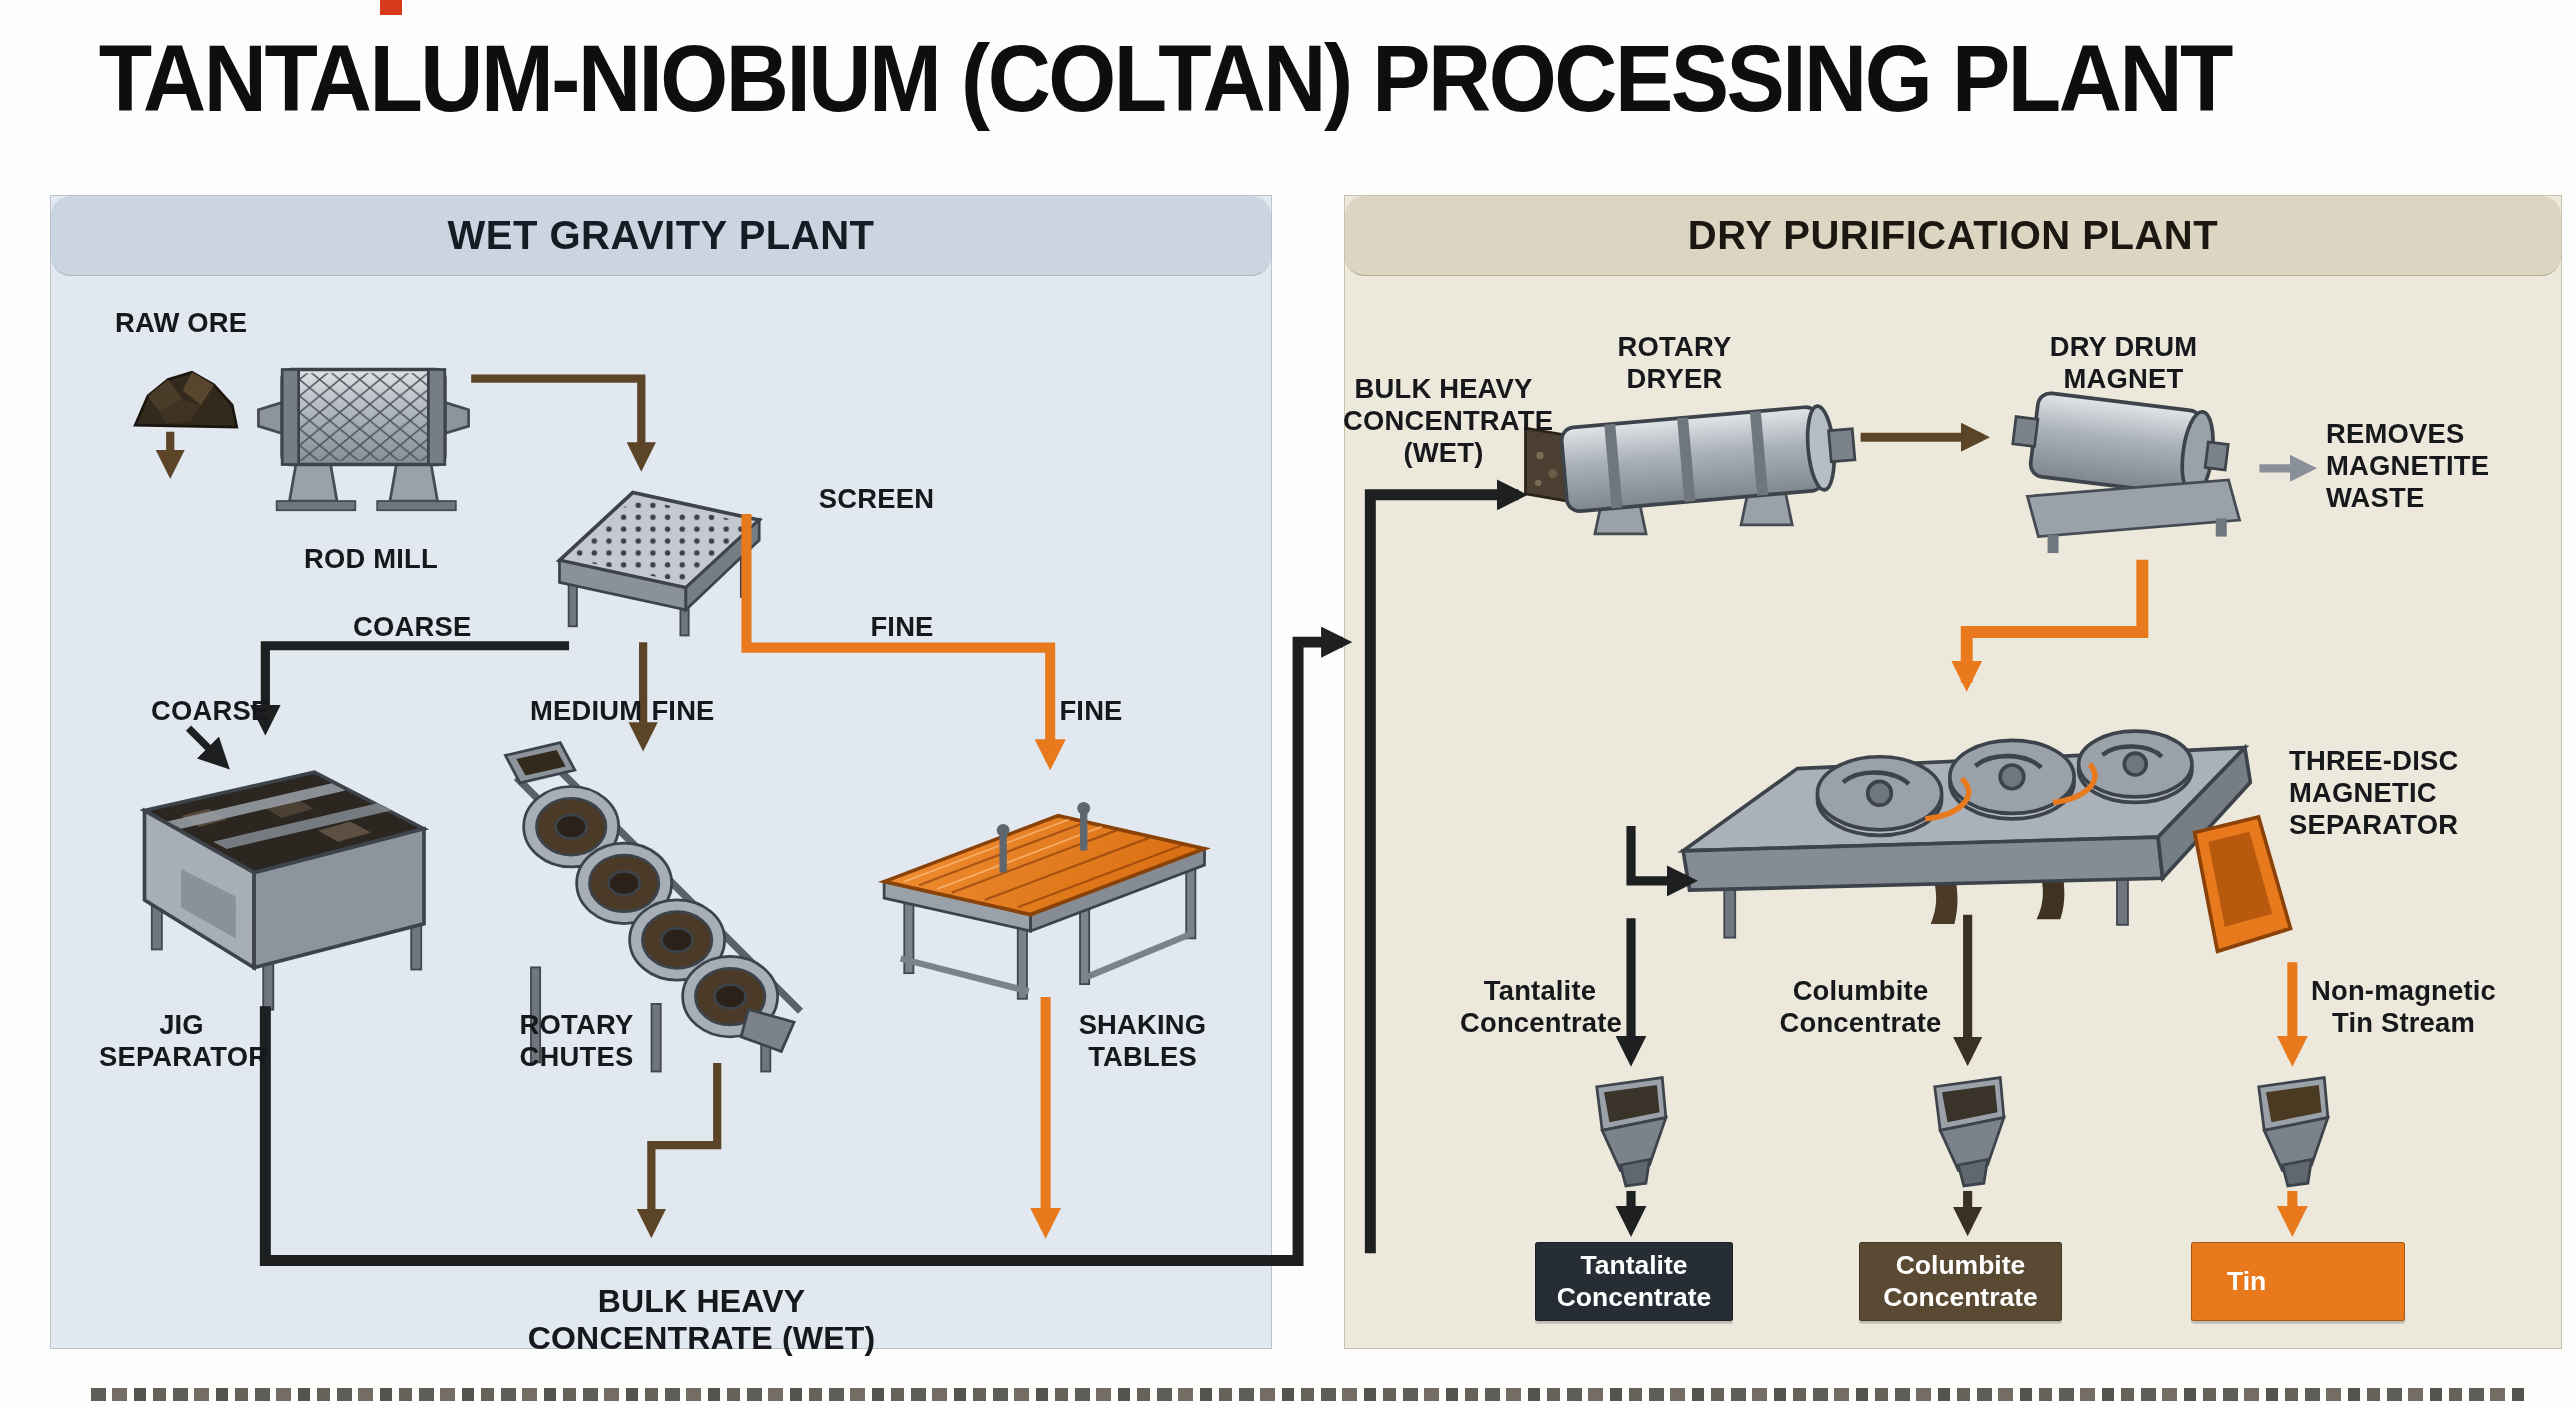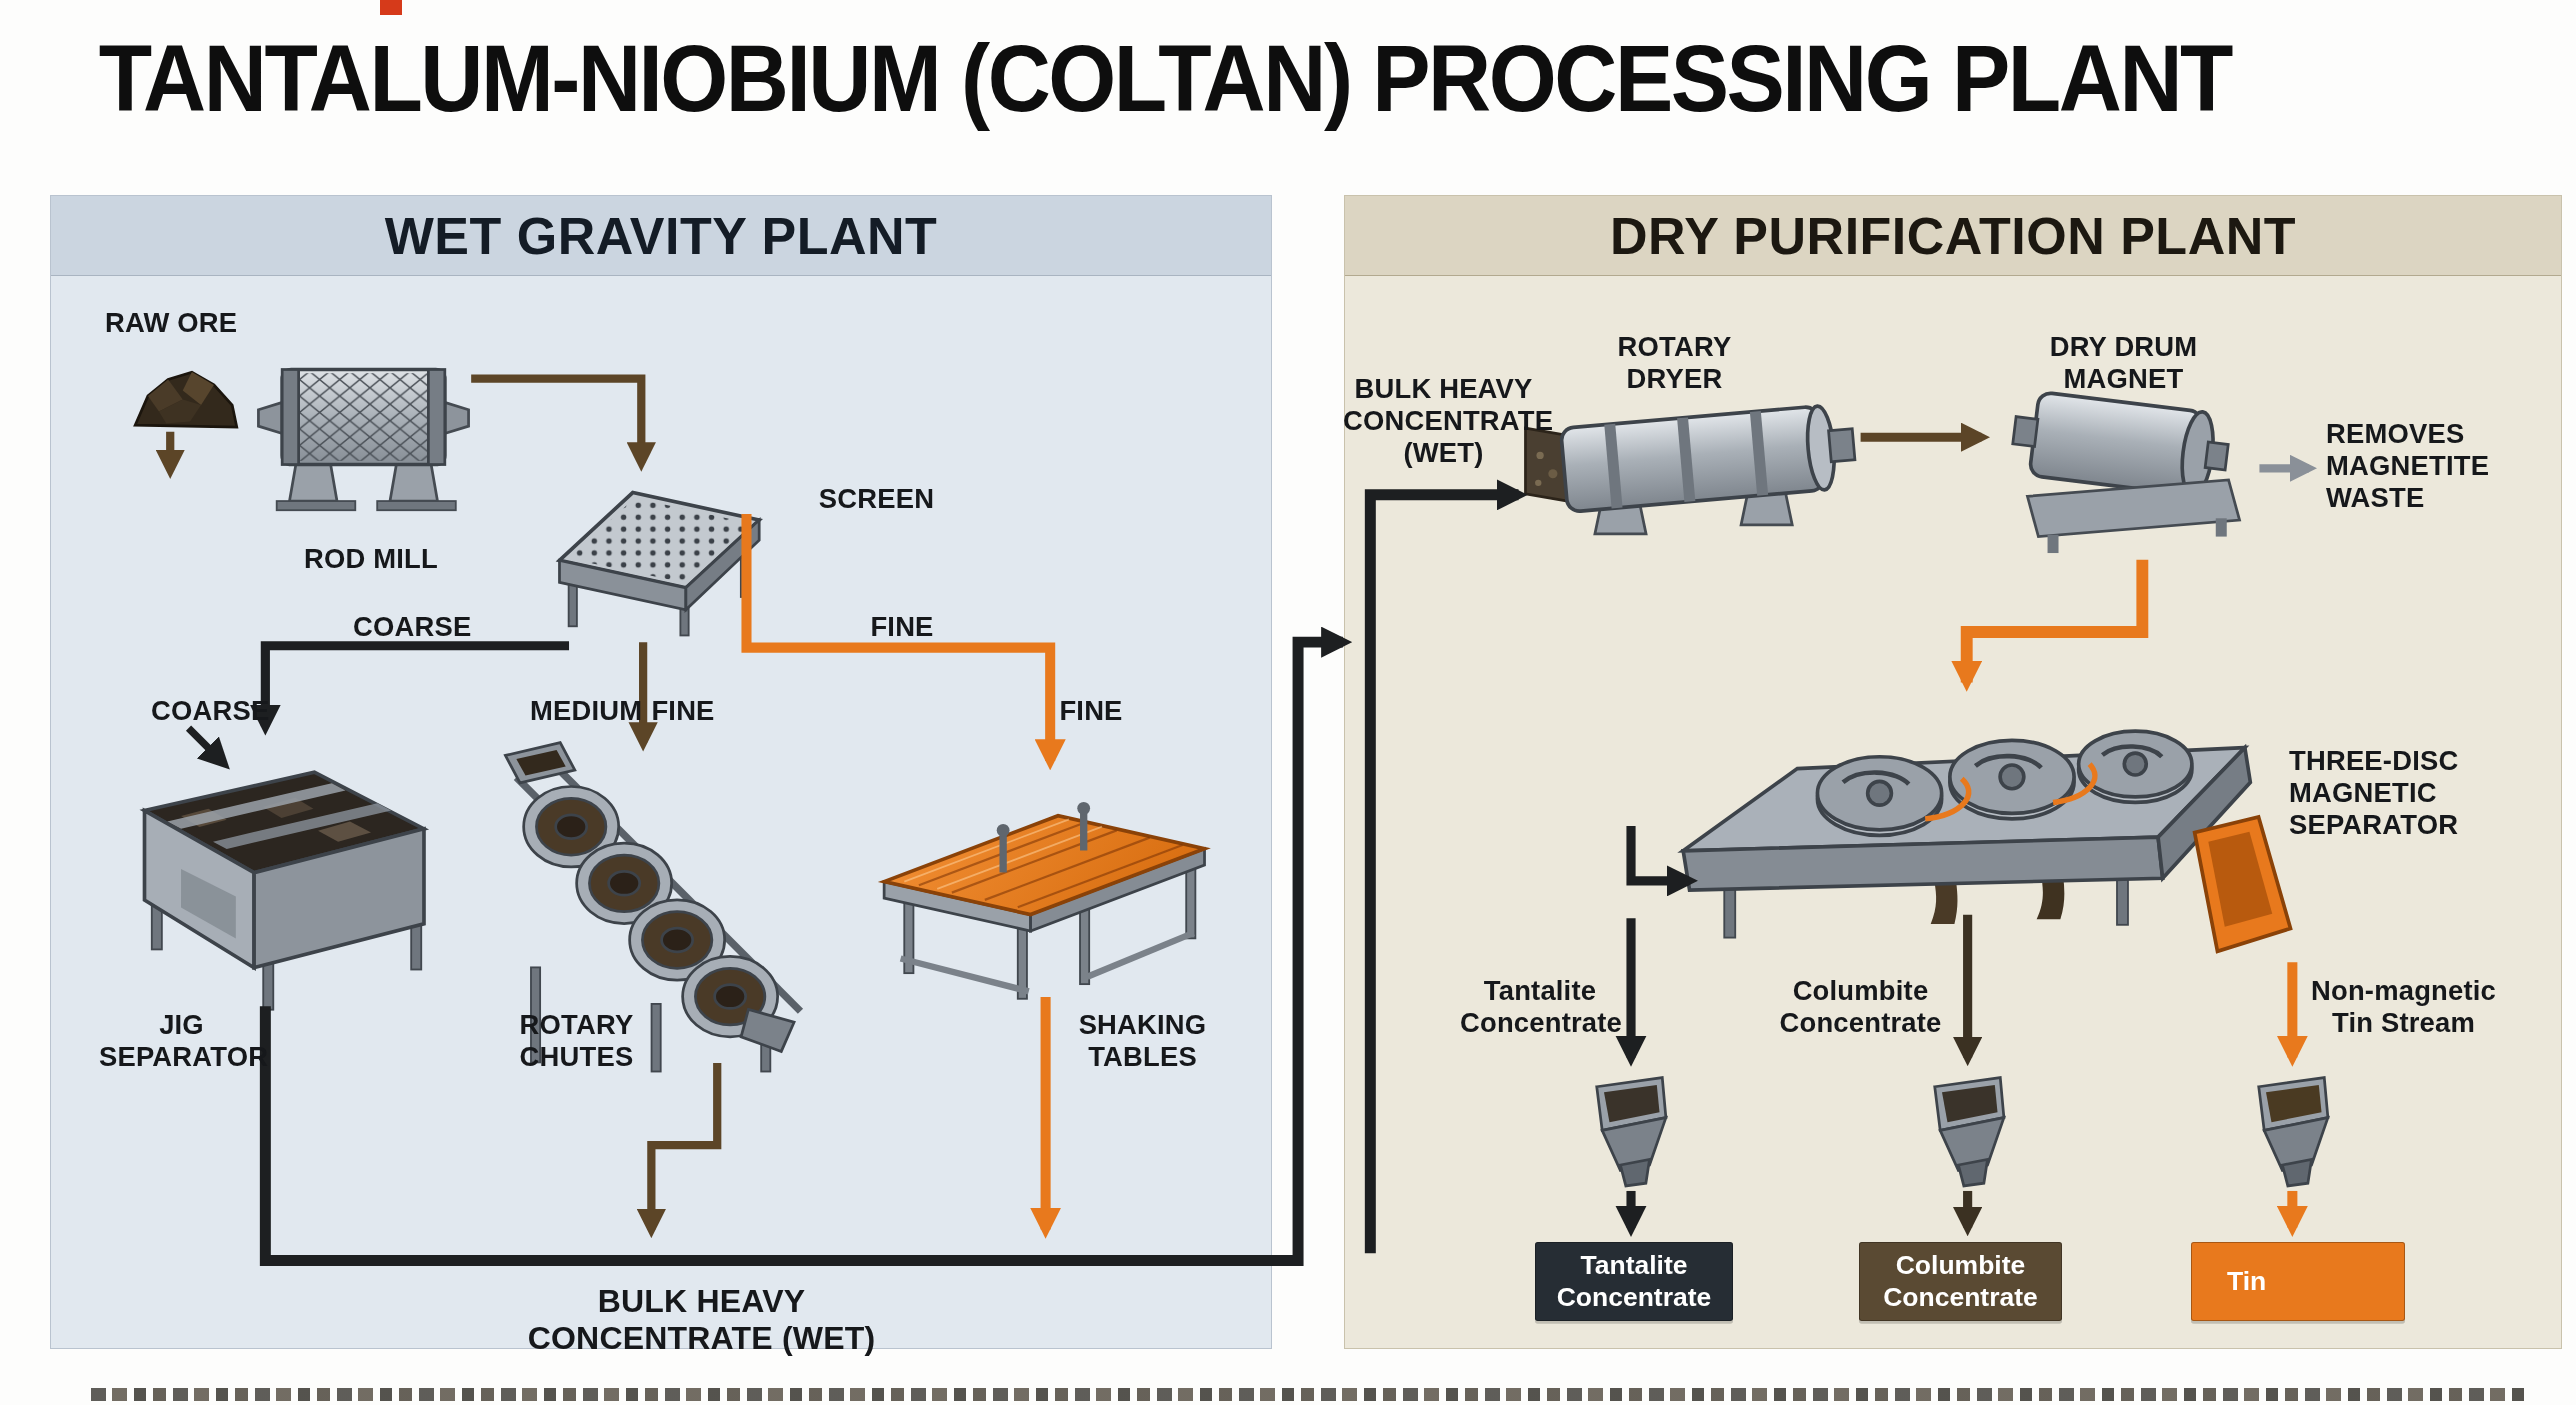--- a/index.html
+++ b/index.html
@@ -17,21 +17,21 @@
     font-size:95px;font-weight:800;letter-spacing:-2.7px;
     transform:scaleX(0.92);transform-origin:center;
     color:var(--title_color);white-space:nowrap;
   }
   
   .panel{position:absolute;top:195px;height:1154px;box-sizing:border-box;}
   .panel.wet{left:50px;width:1222px;background:var(--wet_panel_bg);border:1.8px solid #b9c3cf;}
   .panel.dry{left:1344px;width:1218px;background:var(--dry_panel_bg);border:1.8px solid #c9c2ac;}
   .panel-header{
     height:79px;display:flex;align-items:center;justify-content:center;
-    font-size:52px;font-weight:700;letter-spacing:0.5px;
+    font-size:40px;font-weight:700;letter-spacing:0.5px;border-radius:20px;
   }
   .panel.wet .panel-header{background:var(--wet_header_bg);border-bottom:1.8px solid #a9b4c1;color:#141c26;}
   .panel.dry .panel-header{background:var(--dry_header_bg);border-bottom:1.8px solid #b2a98f;color:#1c1811;}
   
   .lbl{
     position:absolute;font-weight:700;font-size:27.4px;line-height:1.16;
     color:#16181b;text-align:center;letter-spacing:0.2px;z-index:30;
   }
   .lbl.left{text-align:left;}
   
@@ -332,21 +332,21 @@
     <path d="M1783,903 L 1783,963 L 1846,963" style="stroke:var(--line_black)" stroke-width="10" marker-end="url(#ah-black)"></path>
     <path d="M1783,1004 V 1156" style="stroke:var(--line_black)" stroke-width="10" marker-end="url(#ah-black)"></path>
     <path d="M1783,1302 V 1342" style="stroke:var(--line_black)" stroke-width="10" marker-end="url(#ah-black)"></path>
     <path d="M2151,1000 V 1156" style="stroke:var(--dark_brown)" stroke-width="10" marker-end="url(#ah-dbrown)"></path>
     <path d="M2151,1302 V 1342" style="stroke:var(--dark_brown)" stroke-width="10" marker-end="url(#ah-dbrown)"></path>
     <path d="M2506,1052 V 1156" style="stroke:var(--orange)" stroke-width="11" marker-end="url(#ah-orange)"></path>
     <path d="M2506,1302 V 1342" style="stroke:var(--orange)" stroke-width="11" marker-end="url(#ah-orange)"></path>
   </g>
 </svg>
 
-<div class="lbl left" style="left:105px;top:307px;width:183px">RAW ORE</div>
+<div class="lbl left" style="left:115px;top:307px;width:183px">RAW ORE</div>
 <div class="lbl" style="left:293px;top:543px;width:156px">ROD MILL</div>
 <div class="lbl" style="left:762px;top:483px;width:229px">
   <div>SCREEN</div>
 </div>
 <div class="lbl" style="left:353px;top:611px;width:110px">COARSE</div>
 <div class="lbl" style="left:151px;top:695px;width:110px">COARSE</div>
 <div class="lbl" style="left:530px;top:695px;width:110px">MEDIUM</div>
 <div class="lbl" style="left:628px;top:695px;width:110px">FINE</div>
 <div class="lbl" style="left:847px;top:611px;width:110px">FINE</div>
 <div class="lbl" style="left:1036px;top:695px;width:110px">FINE</div>

